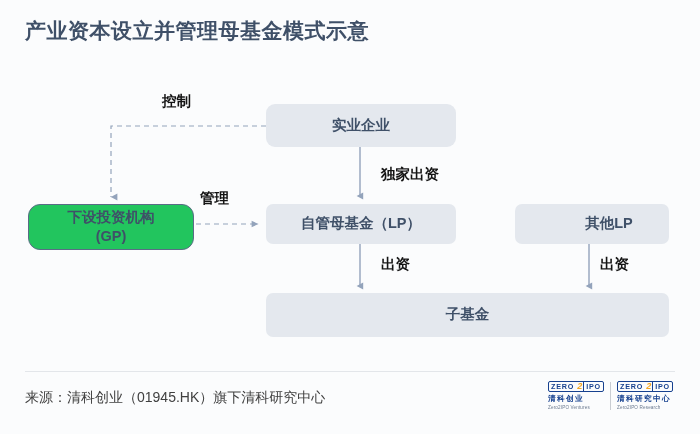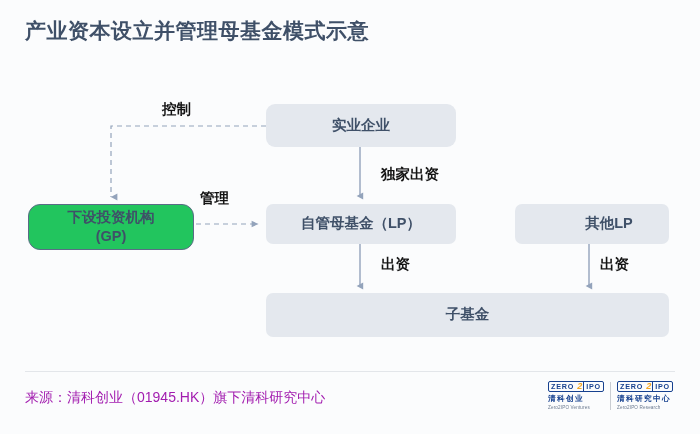--- a/index.html
+++ b/index.html
@@ -75,21 +75,21 @@
   #node-subfund      { left: 266px; top: 293px; width: 403px; height: 44px; }
 
   
   .edge-label {
     position: absolute;
     font-size: 14.5px;
     font-weight: bold;
     color: #141414;
     white-space: nowrap;
   }
-  #label-control   { left: 162px; top: 100px; }
+  #label-control   { left: 162px; top: 92px; }
   #label-manage    { left: 200px; top: 189px; }
   #label-exclusive { left: 381px; top: 165px; }
   #label-contrib-l { left: 381px; top: 255px; }
   #label-contrib-r { left: 600px; top: 255px; }
 
   
   svg.connectors {
     position: absolute;
     left: 0;
     top: 0;
@@ -105,21 +105,21 @@
     top: 371px;
     width: 650px;
     height: 1px;
     background: #e3e6ea;
   }
   .footer-source {
     position: absolute;
     left: 25px;
     top: 389px;
     font-size: 14px;
-    color: #a21caf;
+    color: #404040;
     white-space: nowrap;
   }
 
   
   .logos {
     position: absolute;
     left: 548px;
     top: 381px;
     display: flex;
     align-items: flex-start;

